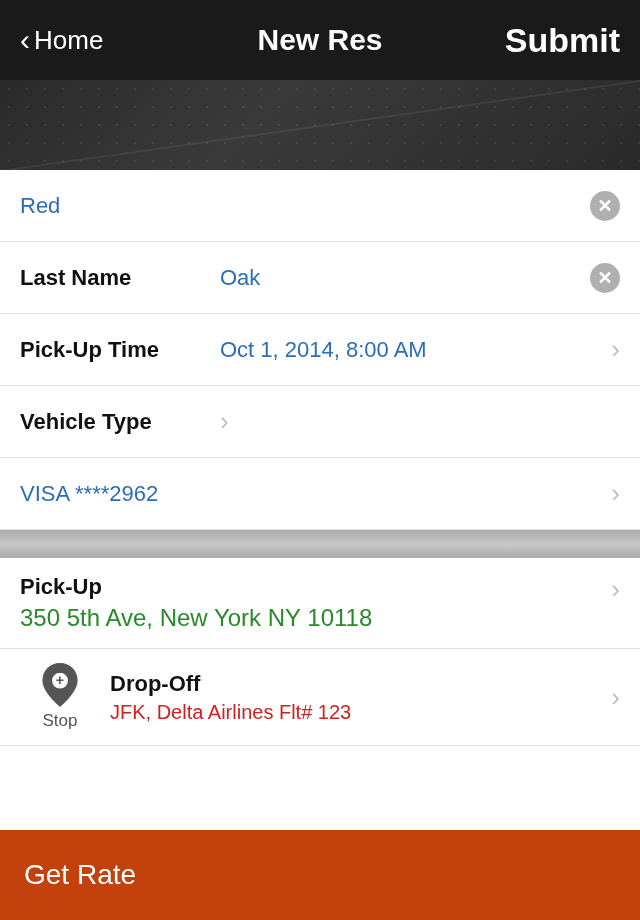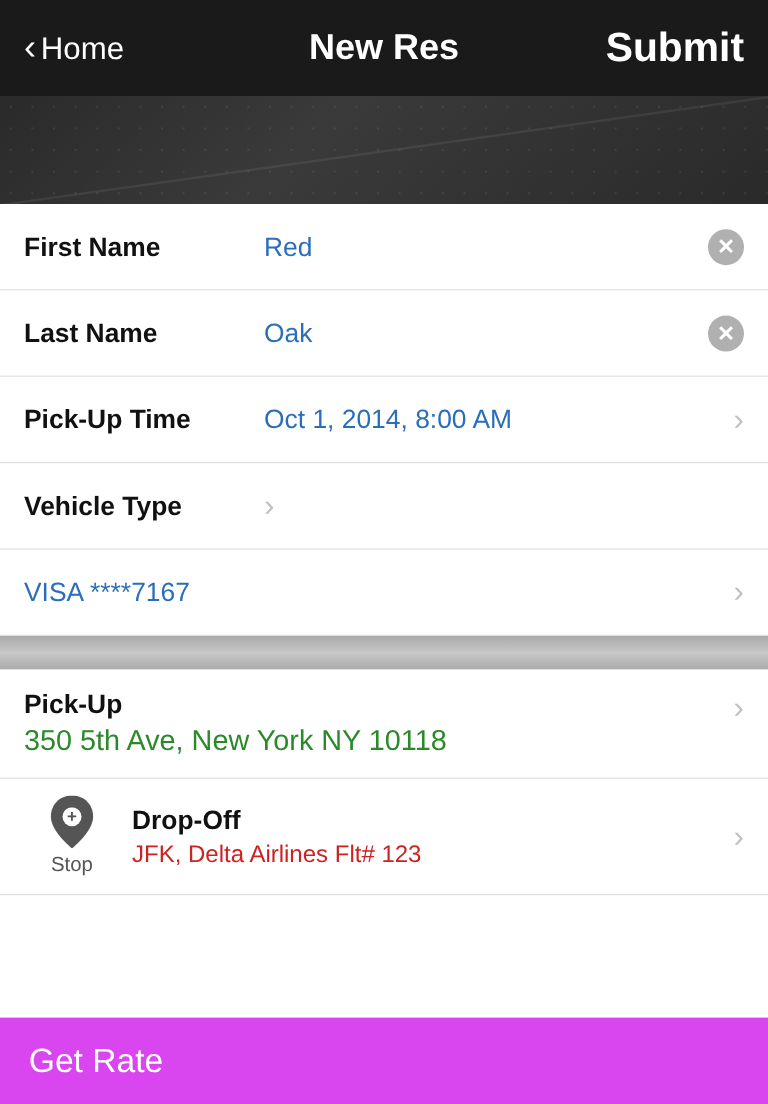--- a/index.html
+++ b/index.html
@@ -194,22 +194,22 @@
       color: #555;
       font-weight: 500;
     }
 
     
     .bottom-bar {
       position: absolute;
       bottom: 0;
       left: 0;
       right: 0;
-      height: 72px;
-      background: #d946ef;
+      height: 90px;
+      background: #c2410c;
       display: flex;
       align-items: center;
       padding: 0 24px;
     }
 
     .get-rate-label {
       font-size: 28px;
       color: #fff;
       font-weight: 400;
     }
@@ -224,21 +224,20 @@
   </a>
   <span class="nav-title">New Res</span>
   <span class="nav-submit">Submit</span>
 </nav>
 
 <div class="header-decoration"></div>
 
 <div class="form-section">
 
   <div class="form-row">
-    <span class="form-label">First Name</span>
     <span class="form-value">Red</span>
     <span class="form-clear">✕</span>
   </div>
 
   <div class="form-row">
     <span class="form-label">Last Name</span>
     <span class="form-value">Oak</span>
     <span class="form-clear">✕</span>
   </div>
 
@@ -247,21 +246,21 @@
     <span class="form-value">Oct 1, 2014, 8:00 AM</span>
     <span class="form-chevron">›</span>
   </div>
 
   <div class="form-row">
     <span class="form-label">Vehicle Type</span>
     <span class="form-chevron">›</span>
   </div>
 
   <div class="form-row">
-    <span class="form-value">VISA ****7167</span>
+    <span class="form-value">VISA ****2962</span>
     <span class="form-chevron">›</span>
   </div>
 
 </div>
 
 <div class="section-separator" style="height:28px; background: linear-gradient(180deg, #aaa 0%, #c8c8c8 50%, #aaa 100%);"></div>
 
 <div class="location-section">
 
   <div class="location-row">

